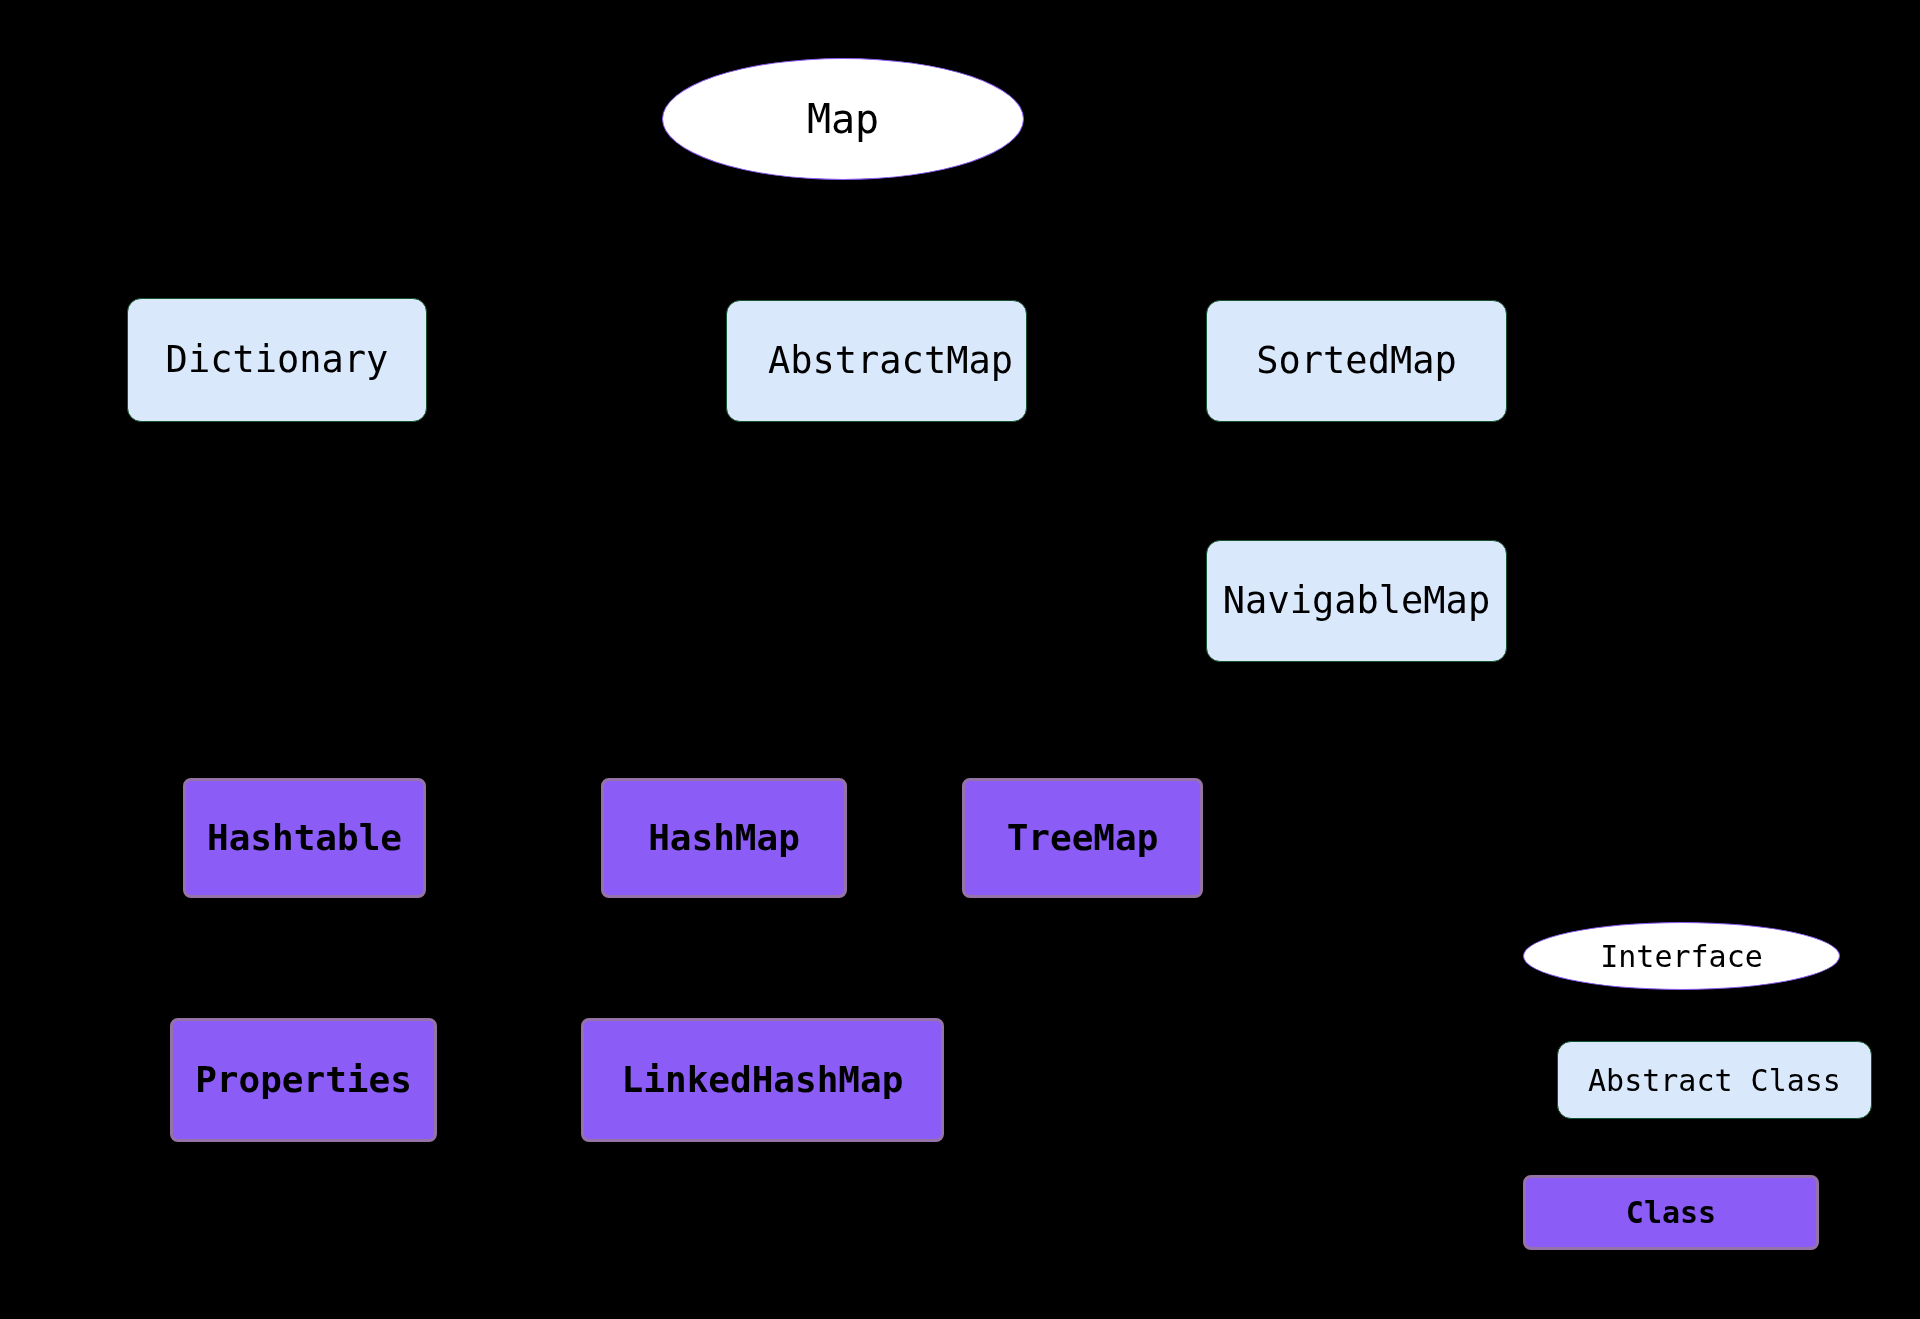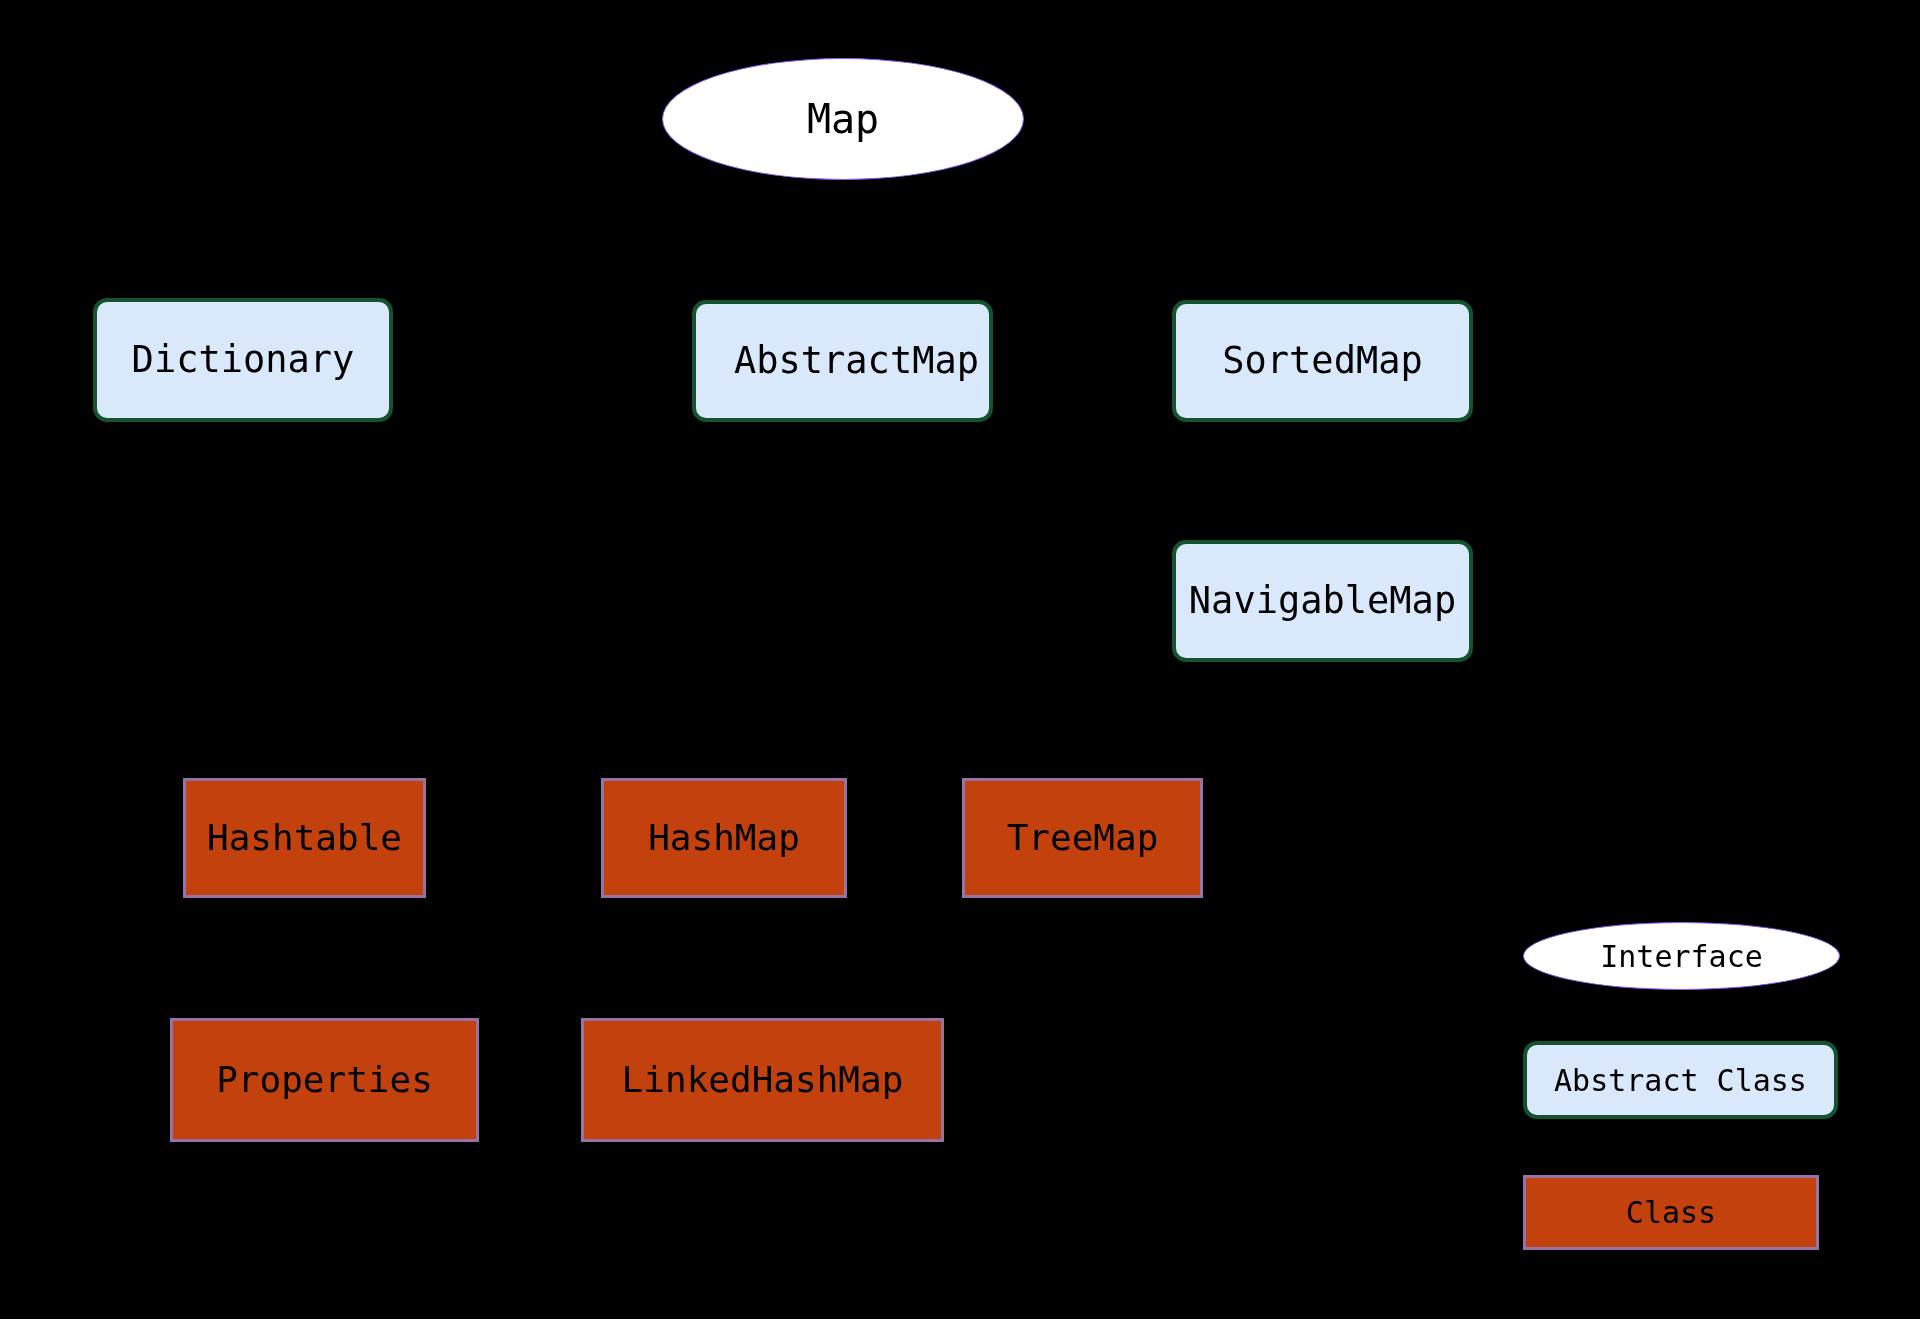--- a/index.html
+++ b/index.html
@@ -32,28 +32,30 @@
   }
   
   .node.interface {
     background: #ffffff;
     border: 1px solid #8b5cf6;
     border-radius: 50% / 50%;
   }
   
   .node.abstract {
     background: #dae8fc;
-    border: 4px solid #14532d;
+    border: 1px solid #14532d;
     border-radius: 14px;
+    margin-left: 34px;
   }
   
   .node.concrete {
-    background: #c2410c;
+    background: #8b5cf6;
     border: 3px solid #9673a6;
-    border-radius: 0px;
+    border-radius: 8px;
+    font-weight: bold;
   }
   .node-label {
     display: block;
   }
   .legend-node {
     font-size: 30px;
   }
 </style>
 </head>
 <body>
@@ -85,21 +87,21 @@
   </div>
 
   <div class="node concrete" style="left:601px; top:778px; width:246px; height:120px; font-size:36px;">
     <span class="node-label">HashMap</span>
   </div>
 
   <div class="node concrete" style="left:962px; top:778px; width:241px; height:120px; font-size:36px;">
     <span class="node-label">TreeMap</span>
   </div>
 
-  <div class="node concrete" style="left:170px; top:1018px; width:309px; height:124px; font-size:36px;">
+  <div class="node concrete" style="left:170px; top:1018px; width:267px; height:124px; font-size:36px;">
     <span class="node-label">Properties</span>
   </div>
 
   <div class="node concrete" style="left:542px; top:1018px; width:363px; height:124px; font-size:36px;margin-left:39px;">
     <span class="node-label">LinkedHashMap</span>
   </div>
 
   <div class="node interface legend-node" style="left:1523px; top:922px; width:317px; height:68px;">
     <span class="node-label">Interface</span>
   </div>

